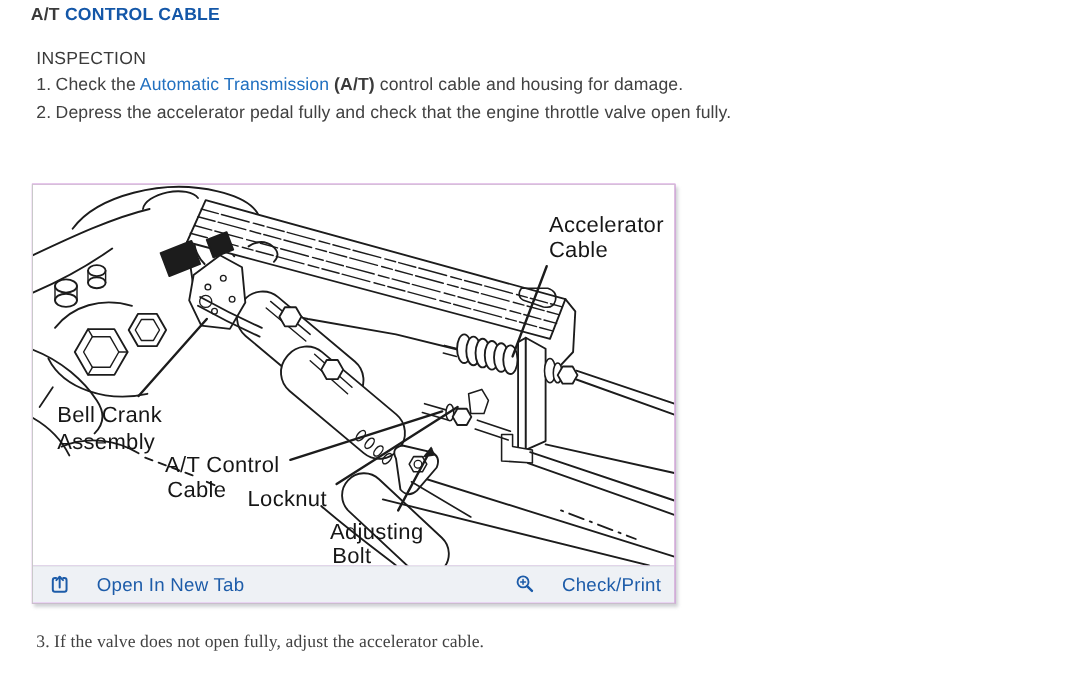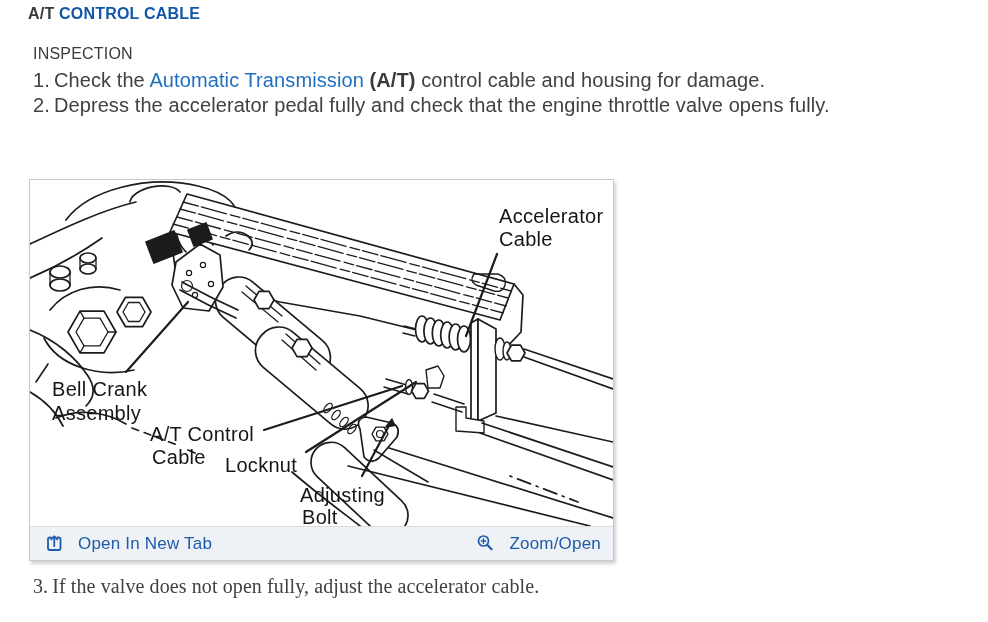--- a/index.html
+++ b/index.html
@@ -5,61 +5,60 @@
   html,body{margin:0;padding:0;}
   body{
     width:988px;height:622px;background:#ffffff;overflow:hidden;position:relative;
     font-family:"Liberation Sans","DejaVu Sans",sans-serif;
     -webkit-font-smoothing:antialiased;
   }
   .abs{position:absolute;}
   .page-title{left:28px;top:5px;font-size:16px;font-weight:bold;letter-spacing:.2px;color:#3a3a3a;}
   .page-title .title-link{color:#1457a8;}
   .subheading{left:33px;top:45px;font-size:16px;font-weight:normal;letter-spacing:.2px;color:#3a3a3a;}
-  .step{font-size:20px;color:#414141;letter-spacing:.1px;}
+  .step{font-size:16px;color:#414141;letter-spacing:.1px;}
   .step .num{margin-right:4px;}
   .inline-link{color:#2170c0;cursor:pointer;}
   .inline-bold{font-weight:bold;color:#3a3a3a;}
   .step1{left:33px;top:69px;}
   .step2{left:33px;top:94px;}
   .step3{left:33px;top:575px;font-family:Liberation Serif, serif;}
   .figure{
     left:29px;top:167px;width:583px;background:#d946ef;
     border:1px solid #c9c9c9;
     box-shadow:2px 3px 3px rgba(150,155,162,.45);
-    margin-top:12px;
   }
   .diagram-wrap{width:583px;height:346px;background:#ffffff;overflow:hidden;}
   .fig-toolbar{
     height:34px;background:#eef1f5;border-top:1px solid #d9dde2;
     display:flex;align-items:center;justify-content:space-between;
     padding:0 12px 0 15px;box-sizing:border-box;
   }
   .tool-link{
-    display:flex;align-items:center;gap:14px;
+    display:flex;align-items:center;gap:24px;
     color:#1d5ca9;font-size:17px;cursor:pointer;letter-spacing:.2px;
   }
   svg text{font-family:"Liberation Sans","DejaVu Sans",sans-serif;}
   .fig-label{font-size:20px;fill:#161616;letter-spacing:.3px;}
 </style>
 </head>
 <body>
 
 <div class="abs page-title">
   <span>A/T </span><span class="title-link">CONTROL CABLE</span>
 </div>
 
 <div class="abs subheading">INSPECTION</div>
 
 <div class="abs step step1">
   <span class="num">1.</span><span>Check the </span><span class="inline-link">Automatic Transmission</span><span class="inline-bold"> (A/T) </span><span>control cable and housing for damage.</span>
 </div>
 
 <div class="abs step step2">
-  <span class="num">2.</span><span>Depress the accelerator pedal fully and check that the engine throttle valve opens fully.</span>
+  <span class="num">2.</span><span>Depress the accelerator pedal fully and check that the engine throttle valve open fully.</span>
 </div>
 
 <div class="abs figure">
   <div class="diagram-wrap">
     <svg width="583" height="346" viewBox="0 0 583 346">
       <g fill="none" stroke="#1c1c1c" stroke-width="1.7" stroke-linecap="round" stroke-linejoin="round">
 
         <g>
           <path d="M36,40 C58,10 118,-6 168,6 C198,13 212,27 204,42"></path>
           <path d="M0,64 C34,48 72,30 106,22"></path>
@@ -235,20 +234,20 @@
       <span>Open In New Tab</span>
     </div>
     <div class="tool-link">
       <svg width="19" height="19" viewBox="0 0 19 19">
         <g fill="none" stroke="#1d5ca9" stroke-linecap="round">
           <circle cx="7.5" cy="7" r="5" stroke-width="1.7"></circle>
           <path d="M7.5,4.8 V9.2 M5.3,7 H9.7" stroke-width="1.4"></path>
           <path d="M11.2,10.8 L15.6,15.2" stroke-width="2.2"></path>
         </g>
       </svg>
-      <span>Zoom/Open</span>
+      <span>Check/Print</span>
     </div>
   </div>
 </div>
 
 <div class="abs step step3">
   <span class="num">3.</span><span>If the valve does not open fully, adjust the accelerator cable.</span>
 </div>
 
 </body></html>

